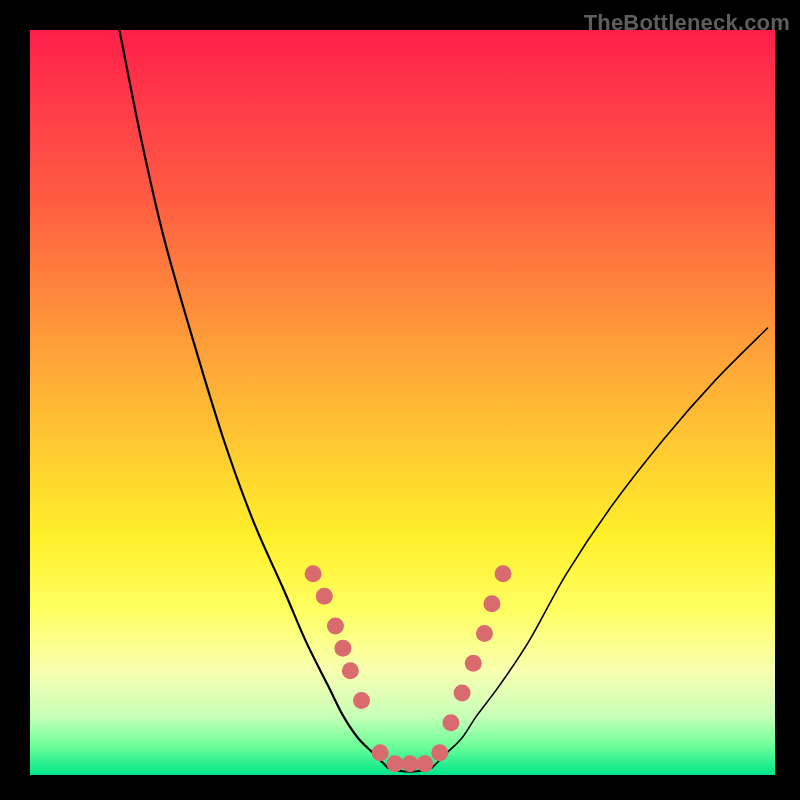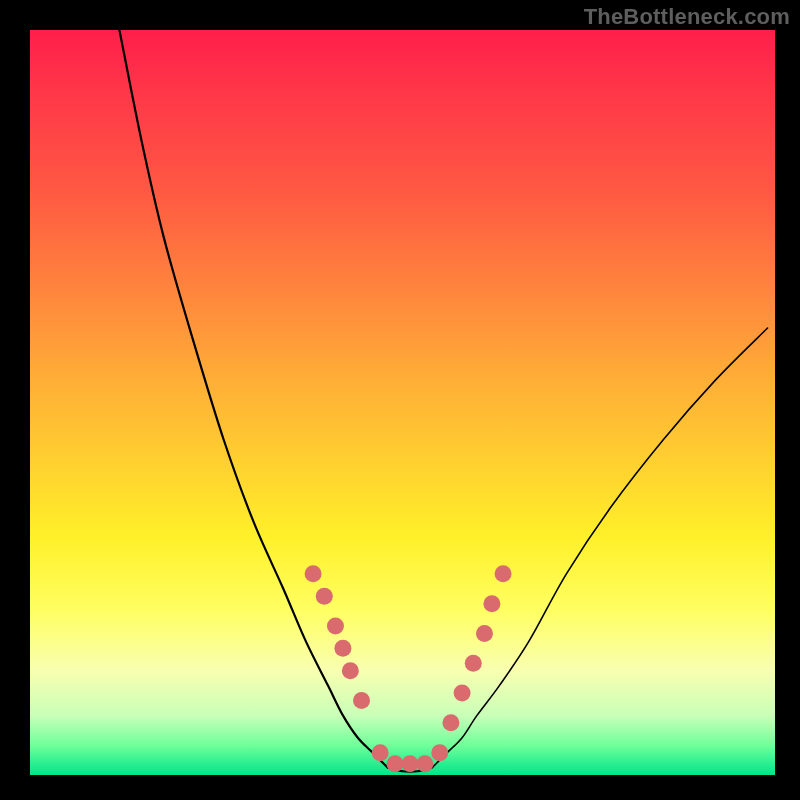--- a/index.html
+++ b/index.html
@@ -36,21 +36,21 @@
       #ffff63 78%,
       #f8ffb0 86%,
       #c9ffb8 92%,
       #70ff9a 96%,
       #00e58a 100%
     );
     box-sizing: border-box;
   }
   .watermark {
     position: absolute;
-    top: 4px;
+    top: 10px;
     right: 10px;
     font-family: Arial, Helvetica, sans-serif;
     font-size: 22px;
     font-weight: 600;
     color: #5e5e5e;
     letter-spacing: 0.2px;
     user-select: none;
   }
   svg.curve-layer {
     position: absolute;

